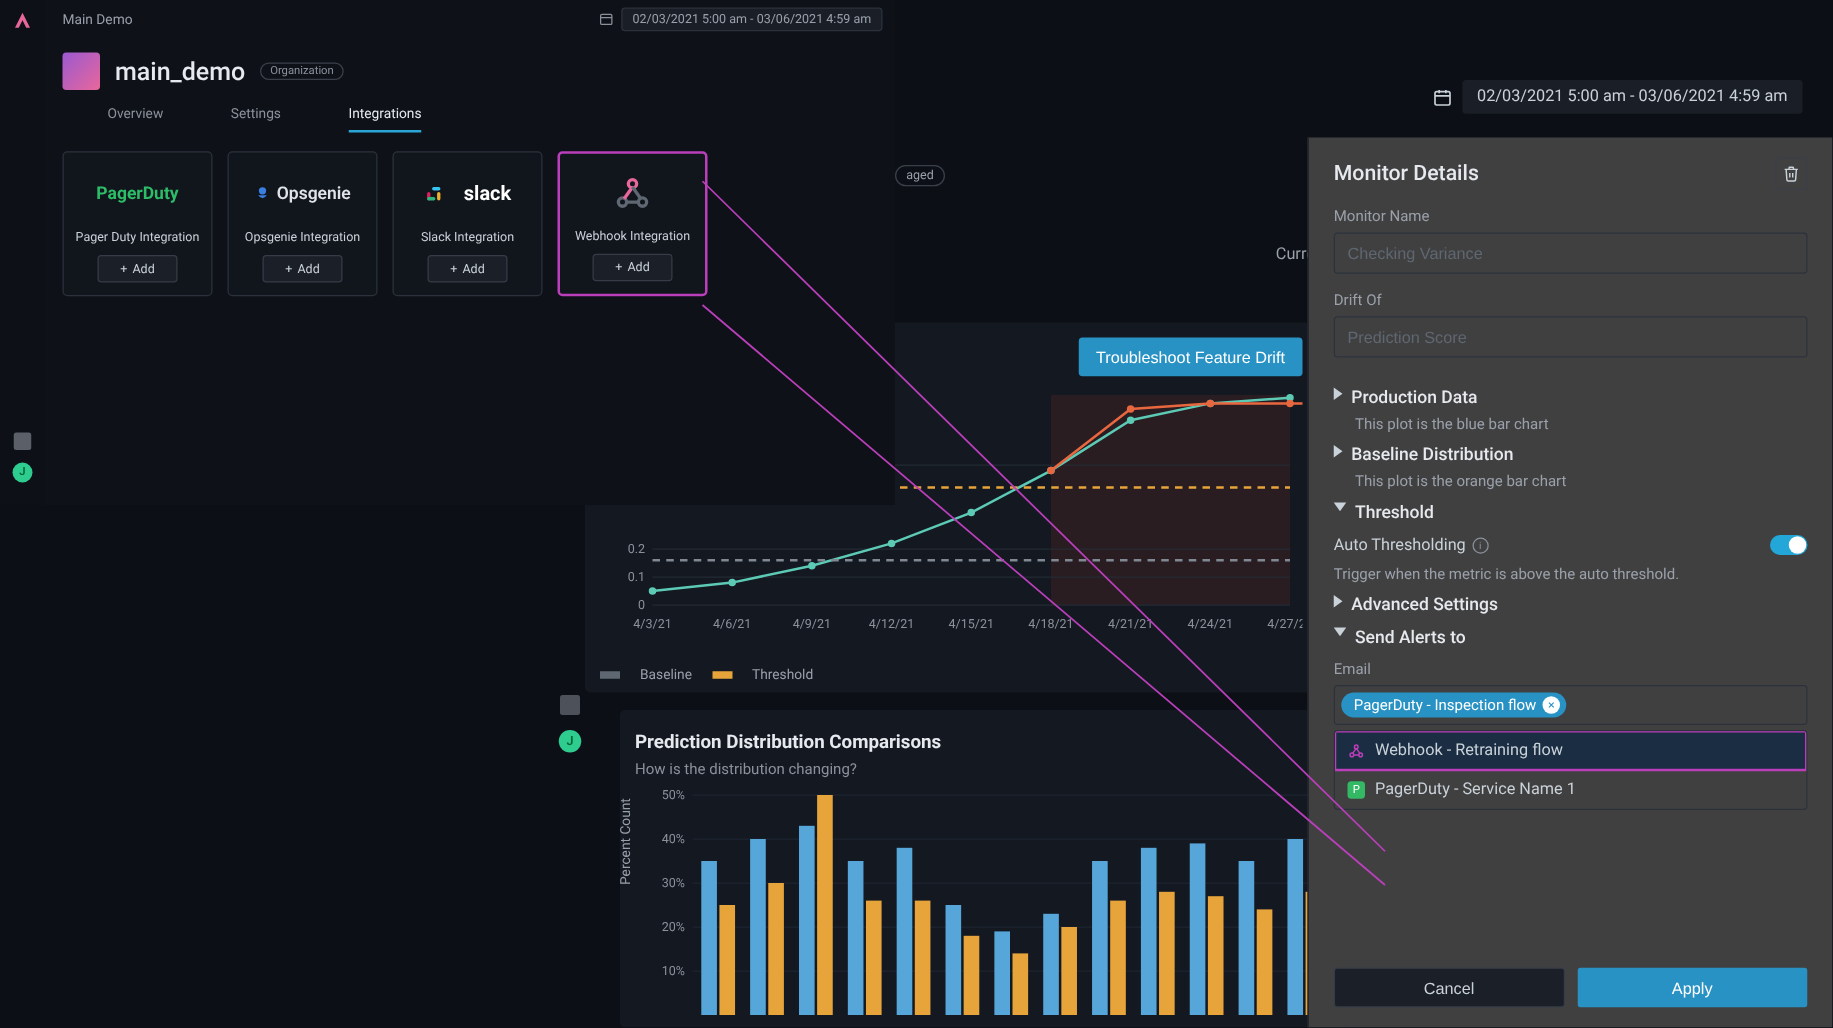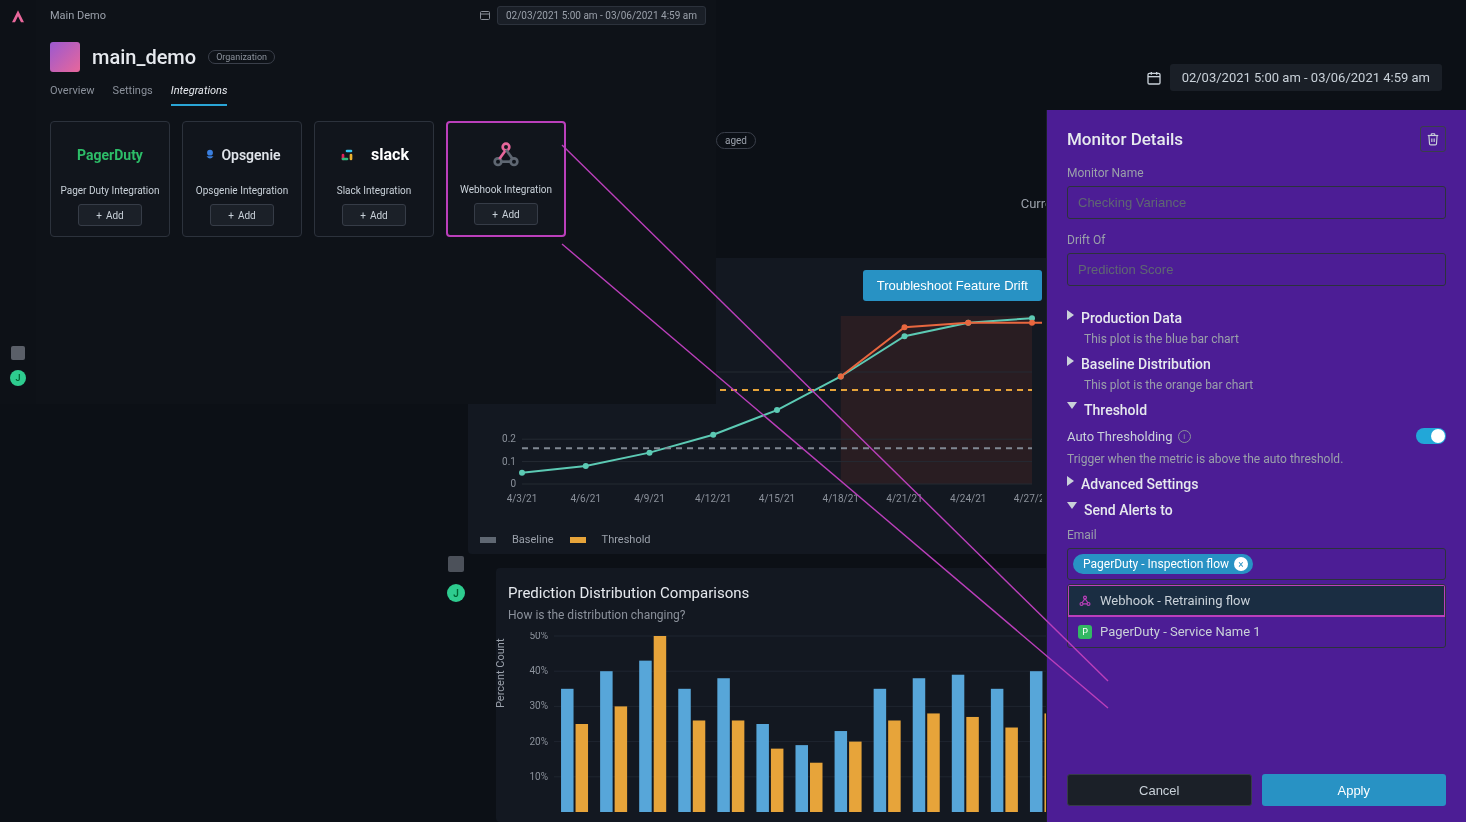--- a/index.html
+++ b/index.html
@@ -17,22 +17,22 @@
   .ov-topbar { display: flex; justify-content: space-between; align-items: center; height: 30px; font-size: 11px; color: #9aa0aa; }
   .ov-crumb { padding-left: 4px; }
   .ov-date-box { background: #1a1f27; border: 1px solid #2c323c; border-radius: 3px; padding: 3px 8px; font-size: 10px; color: #9aa0aa; display: flex; align-items: center; gap: 6px; }
 
   .ov-title-row { display: flex; align-items: center; gap: 12px; padding: 12px 4px 8px; }
   .ov-title-swatch { width: 30px; height: 30px; background: linear-gradient(135deg, #9b59d0 0%, #e8679b 100%); border-radius: 3px; }
   .ov-title-text { font-size: 20px; font-weight: 500; color: #e6e9ee; }
   .ov-org-pill { border: 1px solid #3a3f4a; color: #8b919b; font-size: 9px; padding: 1px 7px; border-radius: 9px; }
 
   .ov-tabs { display: flex; gap: 18px; padding: 4px 4px 0; border-bottom: 1px solid transparent; font-size: 11px; }
-  .ov-tab { color: #8b919b; padding-bottom: 7px; cursor: pointer; }
-  .ov-tab.active { color: #e6e9ee; border-bottom: 2px solid #2aa5d6; font-style: italic; }
+  .ov-tab { color: #8b919b; padding-bottom: 7px; cursor: pointer; margin-left: 36px; }
+  .ov-tab.active { color: #e6e9ee; border-bottom: 2px solid #2aa5d6; }
 
   .ov-cards { display: flex; gap: 12px; padding: 14px 4px; }
   .ov-card { width: 120px; height: 116px; border: 1px solid #2c323c; border-radius: 4px; background: #11151c; display: flex; flex-direction: column; align-items: center; justify-content: flex-end; padding: 10px 8px; gap: 8px; }
   .ov-card.highlight { border: 2px solid #bb3fbb; }
   .ov-card-logo { flex-grow: 1; display: flex; align-items: center; justify-content: center; }
   .ov-card-name { font-size: 10px; color: #c9d1d9; text-align: center; }
   .ov-add-btn { width: 64px; height: 22px; background: #1b2028; border: 1px solid #363c47; border-radius: 3px; font-size: 10px; color: #c9d1d9; display: flex; align-items: center; justify-content: center; gap: 4px; cursor: pointer; }
 
   
   .underlay { position: absolute; left: 0; top: 0; width: 1466px; height: 822px; background: #0c1016; }
@@ -55,27 +55,27 @@
   .u-trouble-btn { position: absolute; right: 12px; top: 12px; background: #2892c4; color: #fff; border: none; border-radius: 3px; padding: 8px 14px; font-size: 13px; cursor: pointer; }
   .psi-plot { position: absolute; left: 22px; top: 52px; width: 552px; height: 200px; }
   .psi-ylabel { position: absolute; left: 4px; top: 120px; transform: rotate(-90deg); transform-origin: left top; font-size: 11px; color: #9aa0aa; }
   .psi-legend { position: absolute; left: 12px; bottom: 8px; display: flex; gap: 16px; font-size: 11px; color: #9aa0aa; align-items: center; }
   .lg-swatch { width: 16px; height: 6px; }
   .lg-base { background: #5f6772; }
   .lg-thr { background: #e7a43a; }
 
   
   .u-dist-panel { position: absolute; left: 496px; top: 568px; width: 586px; height: 254px; background: #131821; border-radius: 4px; padding: 16px 12px 0; overflow: hidden; }
-  .u-dist-title { font-size: 15px; font-weight: 400; color: #e6e9ee; }
+  .u-dist-title { font-size: 15px; font-weight: 700; color: #e6e9ee; }
   .u-dist-sub { font-size: 12px; color: #8b919b; margin-top: 6px; }
   .dist-plot { margin-top: 10px; height: 190px; position: relative; }
   .dist-ylabel { position: absolute; left: -2px; top: 140px; transform: rotate(-90deg); transform-origin: left top; font-size: 11px; color: #9aa0aa; }
 
   
-  .details-panel { position: absolute; right: 0; top: 110px; width: 420px; height: 712px; background: #4c1d95; padding: 16px 20px; border-left: 1px solid #1a1f27; overflow: hidden; }
+  .details-panel { position: absolute; right: 0; top: 110px; width: 420px; height: 712px; background: #404040; padding: 16px 20px; border-left: 1px solid #1a1f27; overflow: hidden; }
   .dp-header { display: flex; justify-content: space-between; align-items: center; margin-bottom: 14px; }
   .dp-title { font-size: 17px; font-weight: 500; color: #e6e9ee; }
   .dp-trash { width: 26px; height: 26px; border: 1px solid #3a3f4a; border-radius: 3px; display: flex; align-items: center; justify-content: center; cursor: pointer; }
   .dp-label { font-size: 12px; color: #9aa0aa; margin-bottom: 6px; }
   .dp-input { width: 100%; background: transparent; border: 1px solid #2c323c; border-radius: 3px; padding: 8px 10px; color: #e6e9ee; font-size: 13px; margin-bottom: 14px; }
   .dp-input::placeholder { color: #5f6772; }
 
   .dp-section { margin: 10px 0; }
   .dp-section-head { display: flex; gap: 7px; font-size: 14px; font-weight: 500; color: #e6e9ee; cursor: pointer; }
   .dp-sub { font-size: 12px; color: #9aa0aa; padding-left: 17px; margin-top: 6px; }

